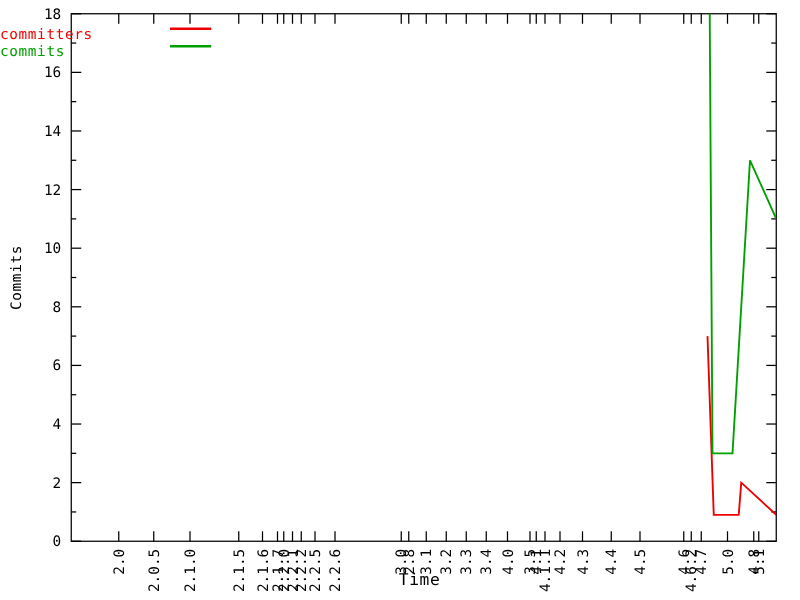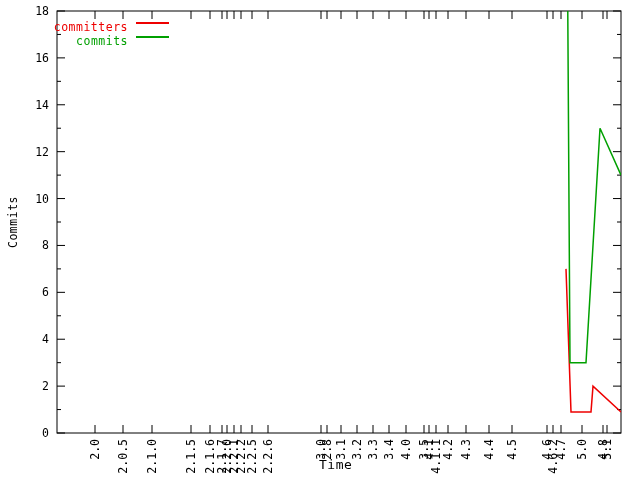--- a/index.html
+++ b/index.html
@@ -13,21 +13,21 @@
     transform:translate(-50%,-50%) rotate(-90deg);
     white-space:nowrap;font-size:11.5px;letter-spacing:0.5px;
   }
   .xlabel{
     position:absolute;left:319px;top:457px;
     font-size:13px;letter-spacing:0.5px;
   }
   .legend{position:absolute;left:0;top:16px;width:180px;}
   .legend-row{position:relative;height:14px;}
   .legend-label{
-    display:inline-block;width:128px;text-align:right;
+    display:inline-block;width:128px;
     font-size:11.5px;line-height:14px;letter-spacing:0.5px;
   }
   .legend-swatch{position:absolute;left:136px;top:6px;width:33px;height:2px;}
 </style>
 </head>
 <body>
 
 <div class="stage">
   <svg id="plot-svg" width="640" height="480" viewBox="0 0 640 480">
       <defs>

